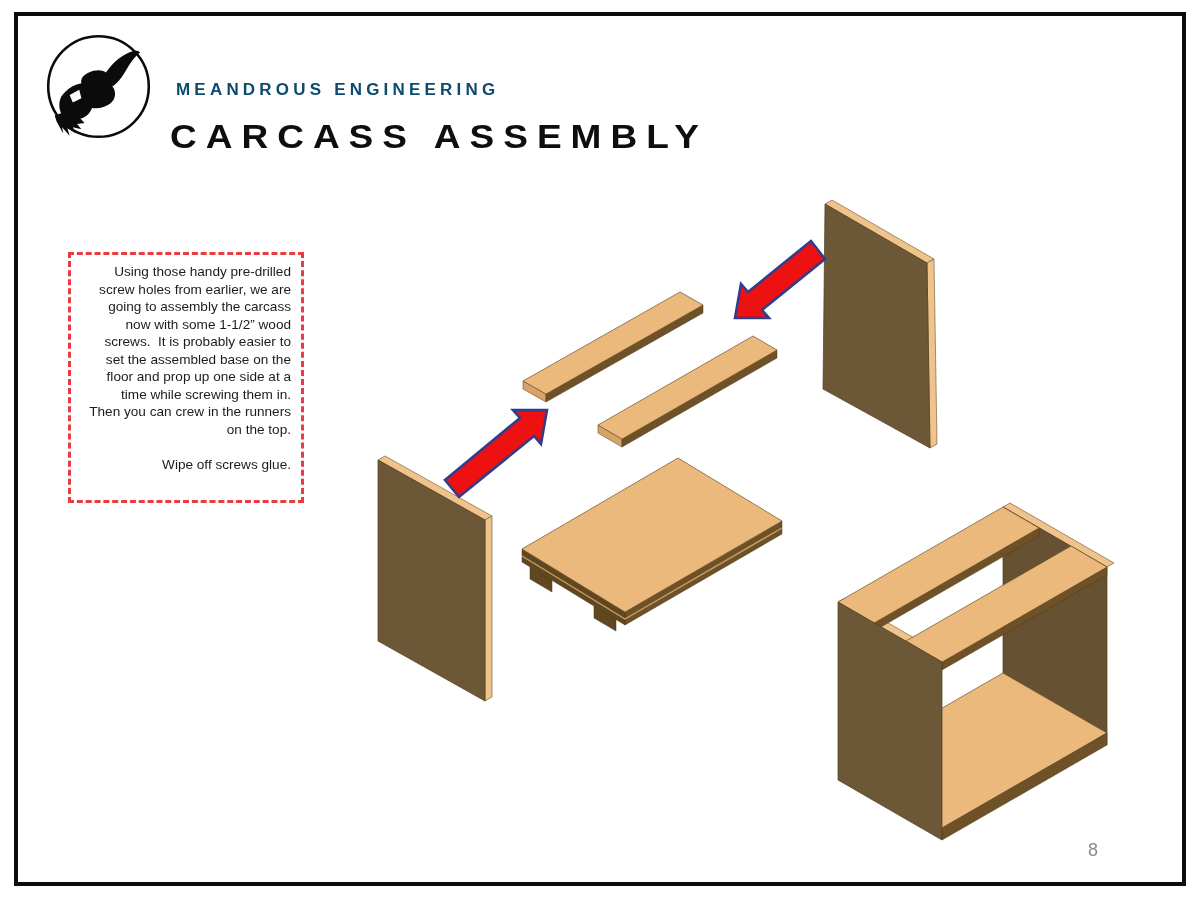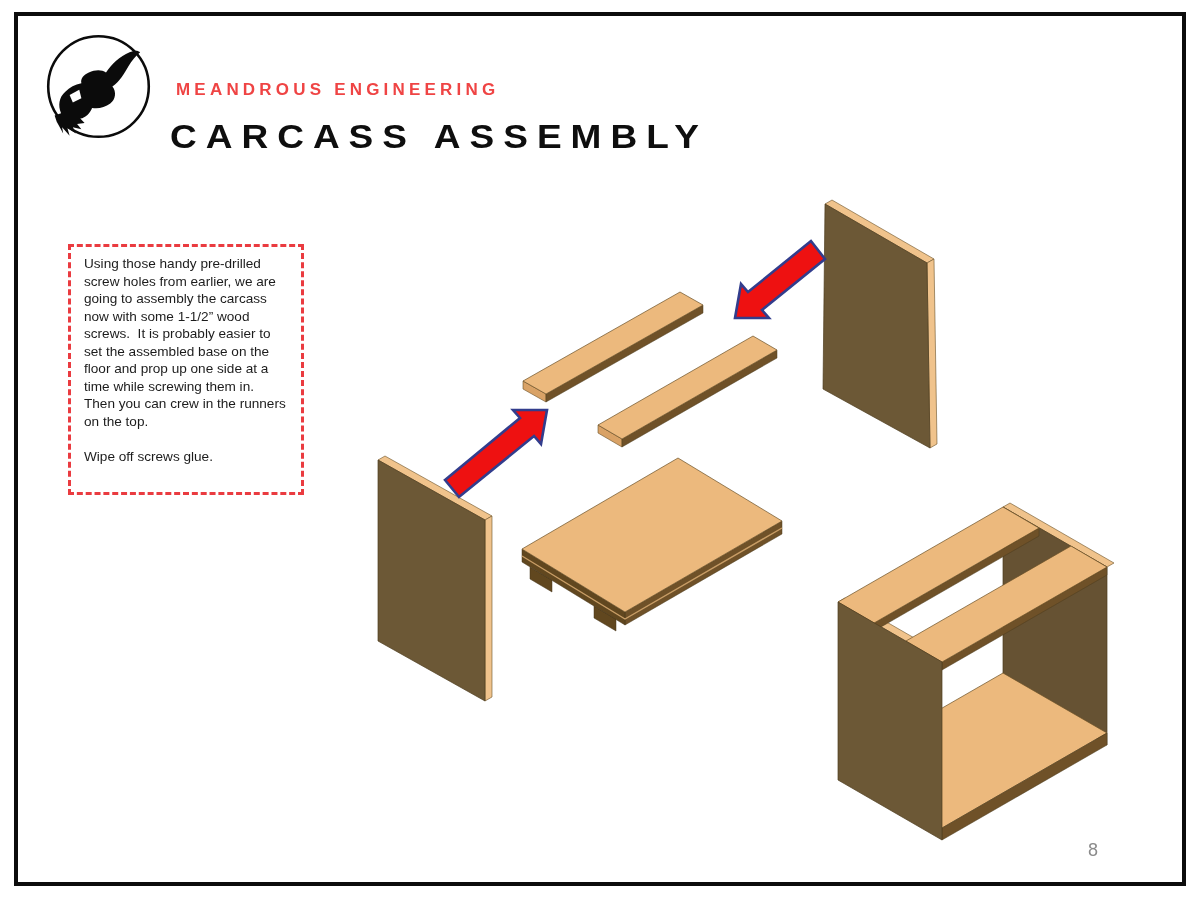--- a/index.html
+++ b/index.html
@@ -4,26 +4,26 @@
 <style>
   html,body{margin:0;padding:0;background:#fff;}
   .slide{position:relative;width:1200px;height:897px;background:#ffffff;overflow:hidden;
          font-family:"Liberation Sans",sans-serif;color:#111;}
   .slide-border{position:absolute;left:14px;top:12px;right:14px;bottom:11px;
                 border:4px solid #0c0c0c;pointer-events:none;}
   
   .logo{position:absolute;left:45px;top:33px;width:107px;height:107px;}
   
   .company{position:absolute;left:176px;top:80px;font-size:17px;letter-spacing:4.2px;
-           font-weight:bold;color:#ef4444;transform:scaleY(0.95);}
+           font-weight:bold;color:#0c4a6e;transform:scaleY(0.95);}
   .title{position:absolute;left:170px;top:118px;font-size:37px;letter-spacing:9px;
          font-weight:bold;color:#0e0e0e;transform:scaleY(0.92);transform-origin:left top;}
   
-  .note-box{position:absolute;left:68px;top:244px;width:236px;height:251px;
-            border:3px dashed #ea3b40;box-sizing:border-box;padding:8px 10px 0 13px;}
+  .note-box{position:absolute;left:68px;top:252px;width:236px;height:251px;
+            border:3px dashed #ea3b40;box-sizing:border-box;padding:8px 10px 0 13px;text-align:right;}
   .note-box p{margin:0 0 18px 0;font-size:13.6px;line-height:17.5px;color:#1c1c1c;
               white-space:pre-wrap;}
   
   .page-number{position:absolute;left:1088px;top:840px;font-size:18px;color:#8a8a8a;}
   
   svg.diagram{position:absolute;left:0;top:0;}
   .tan-top{fill:#ecb97d;stroke:#6a5026;stroke-width:0.7;}
   .tan-edge{fill:#f0c38c;stroke:#6a5026;stroke-width:0.6;}
   .tan-end{fill:#d9a266;stroke:#6a5026;stroke-width:0.6;}
   .dark-face{fill:#6c5836;stroke:#4d3c1e;stroke-width:0.7;}

